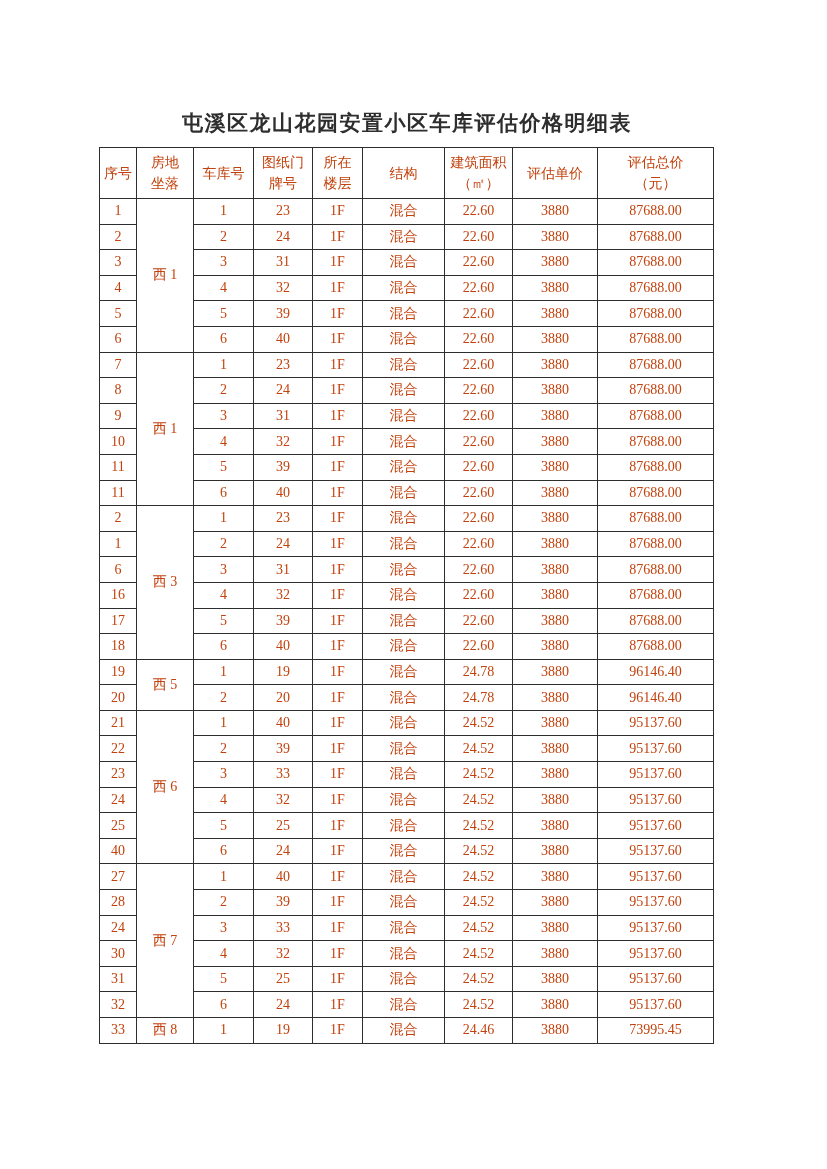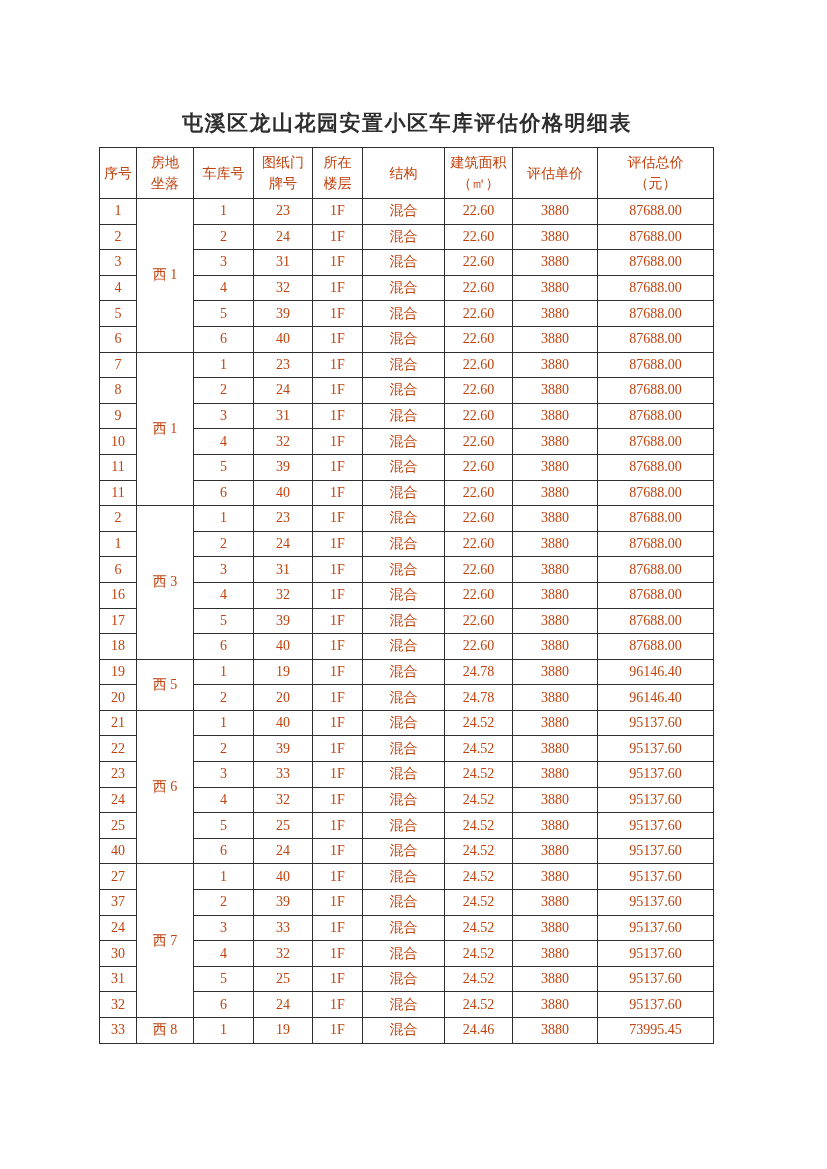--- a/index.html
+++ b/index.html
@@ -356,21 +356,21 @@
             <td rowspan="6">西 7</td>
             <td>1</td>
             <td>40</td>
             <td>1F</td>
             <td>混合</td>
             <td>24.52</td>
             <td>3880</td>
             <td>95137.60</td>
           </tr>
           <tr>
-            <td>37</td>
+            <td>28</td>
             <td>2</td>
             <td>39</td>
             <td>1F</td>
             <td>混合</td>
             <td>24.52</td>
             <td>3880</td>
             <td>95137.60</td>
           </tr>
           <tr>
             <td>24</td>

